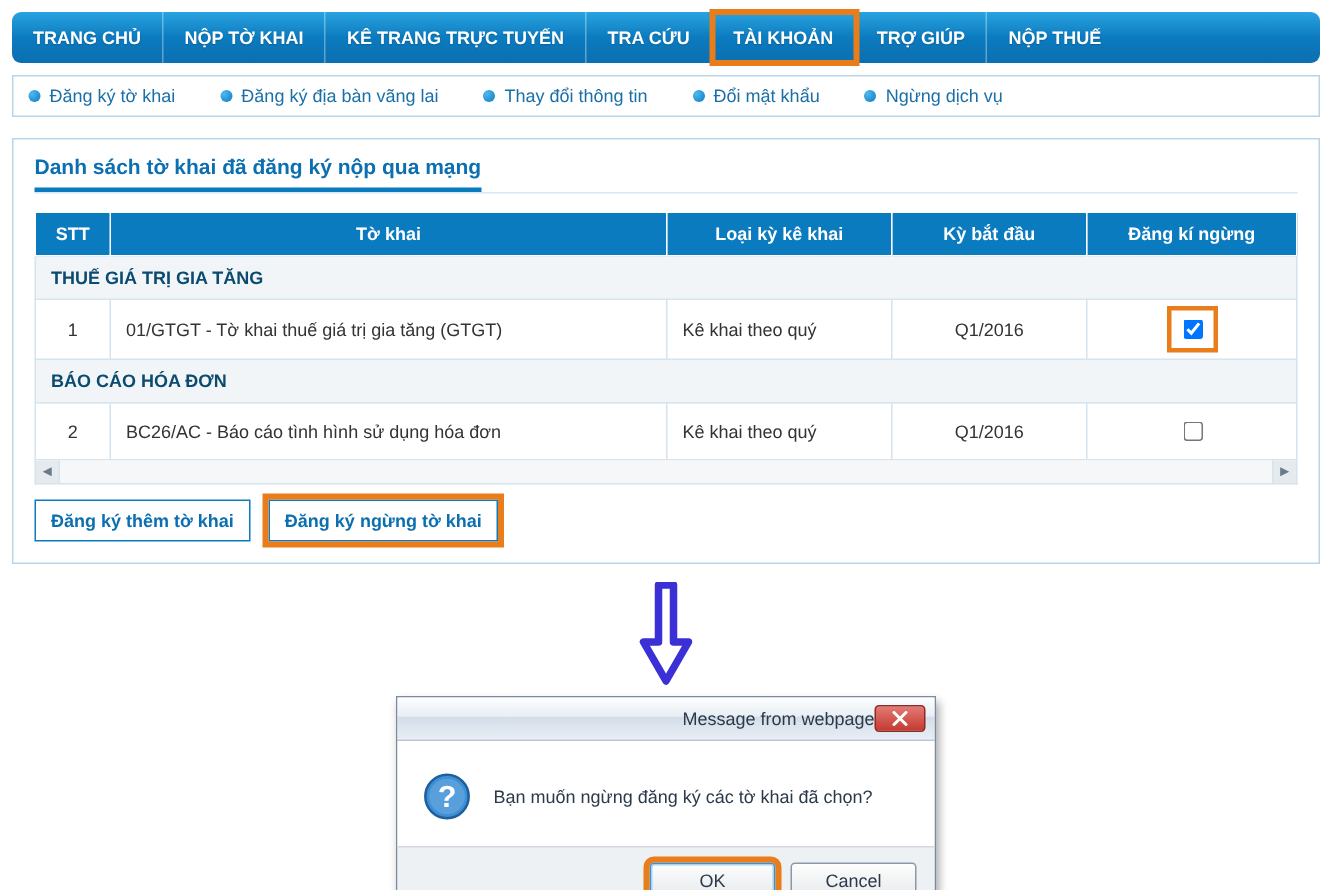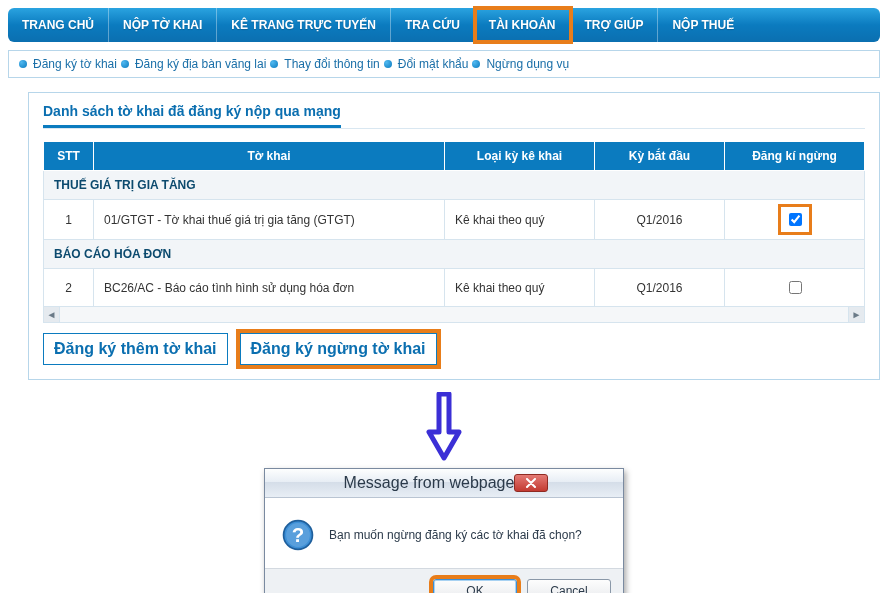--- a/index.html
+++ b/index.html
@@ -37,41 +37,40 @@
     outline: 4px solid #e87d1a;
     outline-offset: -2px;
     z-index: 2;
   }
   
   .sub-nav {
     margin-top: 8px;
     border: 1px solid #b7d6ea;
     padding: 6px 10px;
     display: flex;
-    gap: 4px;
+    gap: 30px;
     align-items: center;
     font-size: 12px;
     color: #1a6fa8;
   }
   .sub-nav .item {
     display: flex;
     align-items: center;
     gap: 6px;
   }
   .sub-nav .dot {
     width: 8px; height: 8px;
     border-radius: 50%;
     background: radial-gradient(circle at 30% 30%, #4fb8f0, #0b7bbf);
   }
   
   .panel {
     margin-top: 14px;
     border: 1px solid #b7d6ea;
     padding: 10px 14px 14px;
-    margin-left: 20px;
   }
   .panel-title {
     color: #0b6fb0;
     font-weight: bold;
     font-size: 14px;
     padding-bottom: 6px;
     border-bottom: 3px solid #0b7bbf;
     display: inline-block;
   }
   .panel-title-wrap { border-bottom: 1px solid #d9e7f1; margin-bottom: 12px; }
@@ -138,21 +137,21 @@
   .actions {
     margin-top: 10px;
     display: flex;
     gap: 12px;
   }
   .btn {
     border: 1px solid #0b7bbf;
     background: #fff;
     color: #0b6fb0;
     font-weight: bold;
-    font-size: 16px;
+    font-size: 12px;
     padding: 6px 10px;
     cursor: pointer;
   }
   .btn.highlighted {
     outline: 4px solid #e87d1a;
   }
   
   .arrow-down {
     margin: 12px auto 6px;
     width: 40px;
@@ -165,22 +164,22 @@
     border: 1px solid #7a8aa0;
     box-shadow: 2px 3px 6px rgba(0,0,0,0.35);
     font-family: Tahoma, Arial, sans-serif;
   }
   .dialog .titlebar {
     background: linear-gradient(to bottom, #fdfefe 0%, #e8eef5 45%, #d4dde8 46%, #e8eef5 100%);
     border-bottom: 1px solid #b9c4d2;
     padding: 5px 6px 5px 10px;
     display: flex;
     align-items: center;
-    justify-content: center;
-    font-size: 16px;
+    justify-content: flex-end;
+    font-size: 12px;
     color: #2b3a4a;
   }
   .dialog .closebtn {
     width: 34px; height: 18px;
     background: linear-gradient(to bottom, #e47a74, #c33a31);
     border: 1px solid #8f2a22;
     border-radius: 3px;
     display: flex; align-items: center; justify-content: center;
   }
   .dialog .closebtn svg { display:block; }
@@ -262,21 +261,21 @@
   <div class="item">
       <span class="dot"></span>
       <span>Thay đổi thông tin</span>
     </div>
   <div class="item">
       <span class="dot"></span>
       <span>Đổi mật khẩu</span>
     </div>
   <div class="item">
       <span class="dot"></span>
-      <span>Ngừng dụng vụ</span>
+      <span>Ngừng dịch vụ</span>
     </div>
 </div>
 
 <div class="panel">
   <div class="panel-title-wrap">
     <div class="panel-title">Danh sách tờ khai đã đăng ký nộp qua mạng</div>
   </div>
 
   <table class="data">
     <thead>

